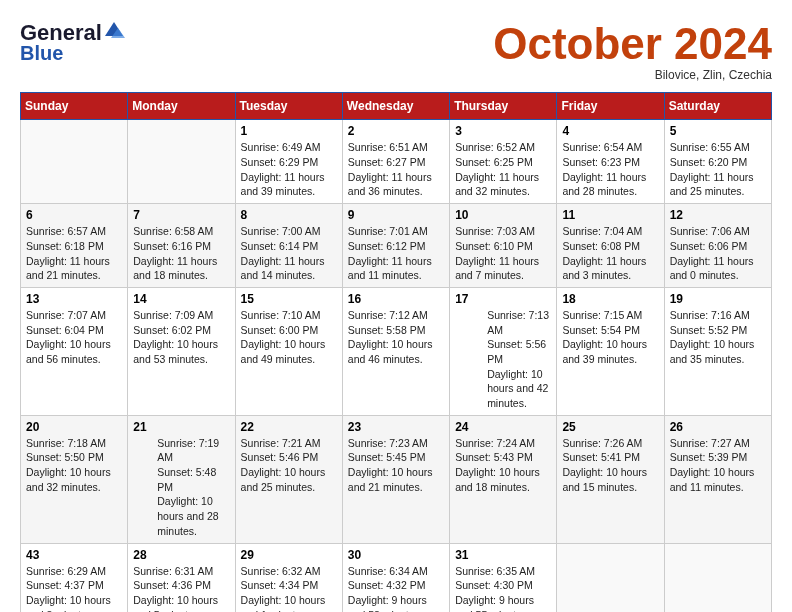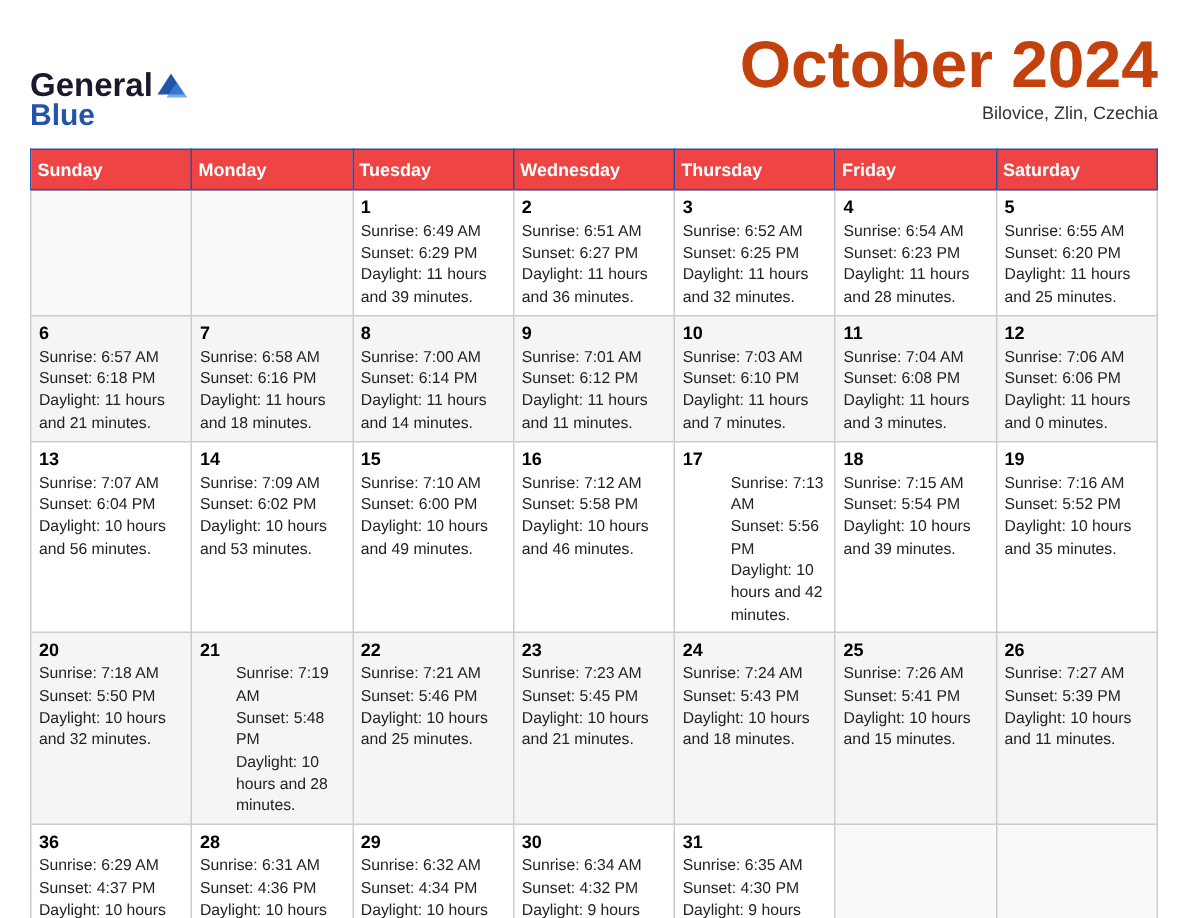--- a/index.html
+++ b/index.html
@@ -33,21 +33,21 @@
     .location-title {
       font-size: 12px;
       color: #333;
     }
     .calendar {
       width: 100%;
       border-collapse: collapse;
       font-size: 11px;
     }
     .calendar th {
-      background: #ef4444;
+      background: #b91c1c;
       color: #fff;
       padding: 6px 4px;
       text-align: left;
       font-size: 12px;
       font-weight: bold;
       border: 1px solid #2255aa;
     }
     .calendar td {
       border: 1px solid #ccc;
       vertical-align: top;
@@ -72,21 +72,21 @@
       font-size: 10.5px;
       color: #222;
       line-height: 1.4;
     }
   </style>
 </head>
 <body>
 
 <div class="header-area">
   <div class="logo">
-    <div style="display:flex;align-items:center;margin-top:24px;">
+    <div style="display:flex;align-items:flex-start;">
       <span style="font-size:22px;font-weight:bold;color:#1a1a2e;">General</span>
       <svg width="22" height="20" viewBox="0 0 22 20" style="margin:0 1px;">
         <polygon points="11,2 20,16 2,16" fill="#2255aa"></polygon>
         <polygon points="15,8 22,18 8,18" fill="#4488dd" opacity="0.7"></polygon>
       </svg>
     </div>
     <span style="font-size:20px;font-weight:bold;color:#2255aa;margin-top:-4px;">Blue</span>
   </div>
   <div class="title-area">
     <div class="month-title">October 2024</div>
@@ -268,21 +268,21 @@
         </td>
         <td>
           <span class="day-num">26</span>
           <div class="day-info" style="white-space: pre-wrap;">Sunrise: 7:27 AM
 Sunset: 5:39 PM
 Daylight: 10 hours and 11 minutes.</div>
         </td>
       </tr>
       <tr>
         <td>
-          <span class="day-num">36</span>
+          <span class="day-num">43</span>
           <div class="day-info" style="white-space: pre-wrap;">Sunrise: 6:29 AM
 Sunset: 4:37 PM
 Daylight: 10 hours and 8 minutes.</div>
         </td>
         <td>
           <span class="day-num">28</span>
           <div class="day-info" style="white-space: pre-wrap;">Sunrise: 6:31 AM
 Sunset: 4:36 PM
 Daylight: 10 hours and 5 minutes.</div>
         </td>

